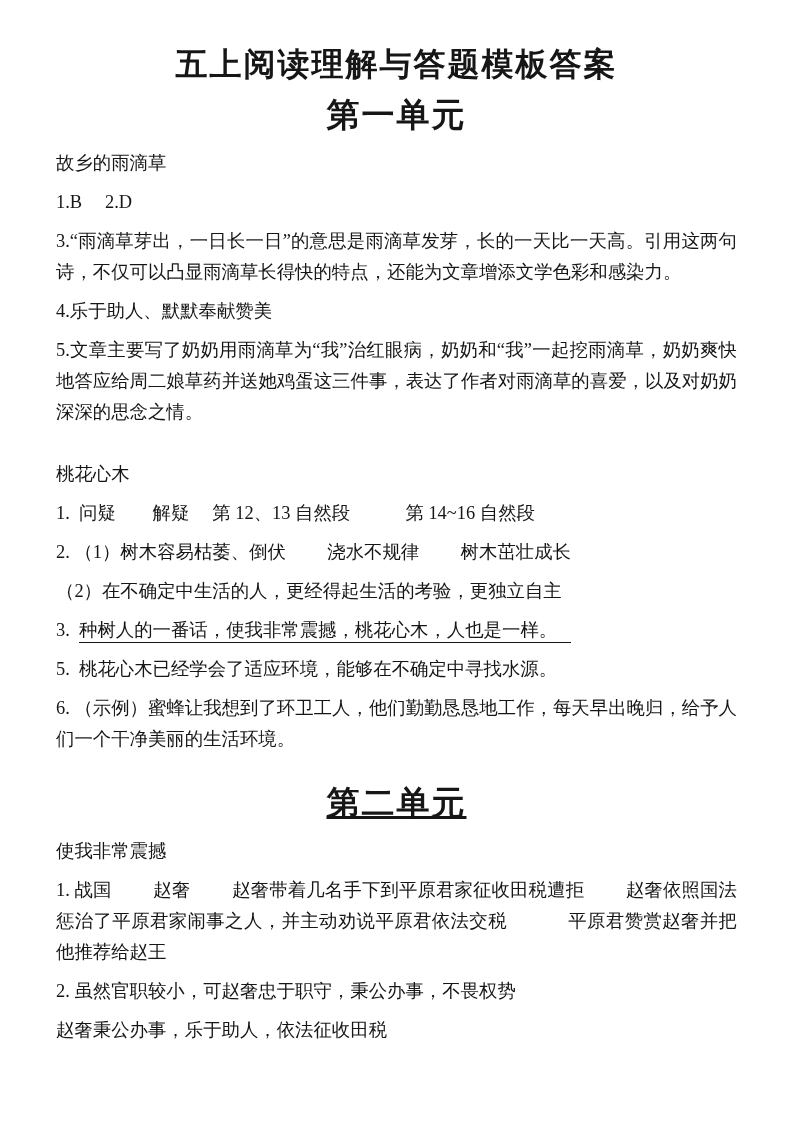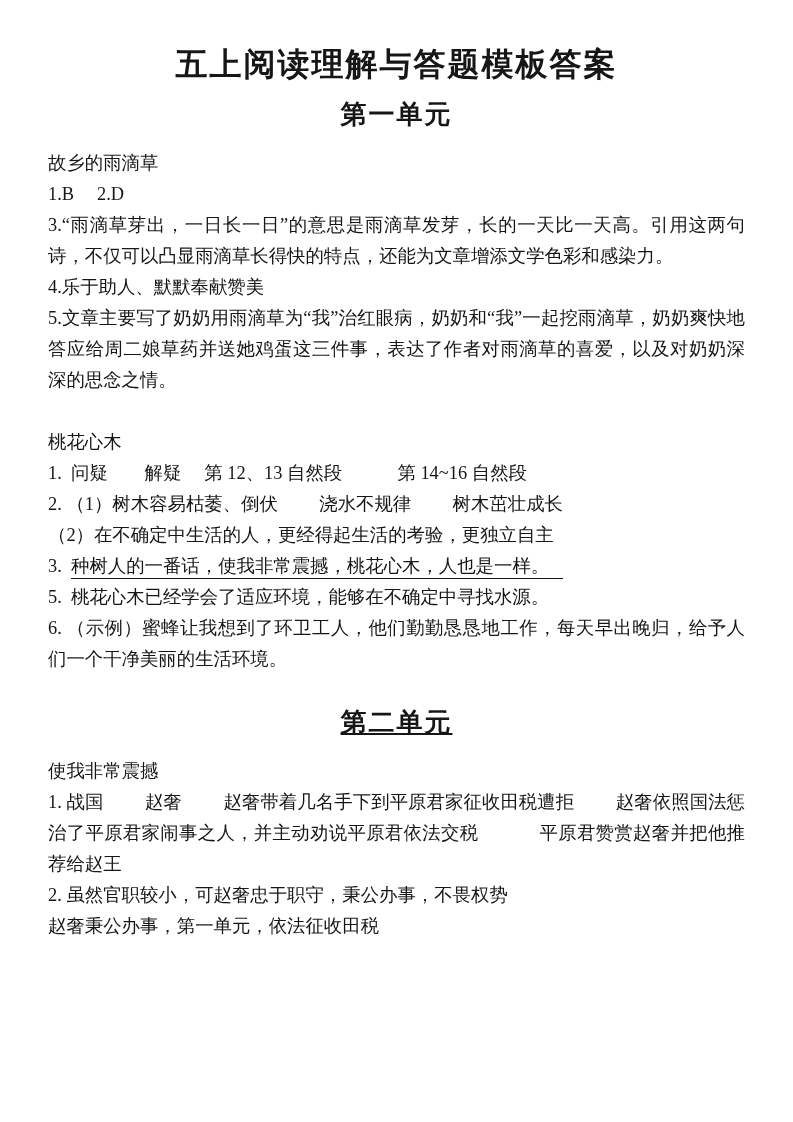--- a/index.html
+++ b/index.html
@@ -22,36 +22,36 @@
     margin: 0 0 16px 0;
     font-size: 32px;
     line-height: 36px;
     font-weight: bold;
     letter-spacing: 2px;
     text-align: center;
     white-space: nowrap;
   }
   .unit-heading {
     margin: 2px 0 16px 0;
-    font-size: 26px;
+    font-size: 33px;
     line-height: 34px;
     font-weight: bold;
     letter-spacing: 2px;
     text-align: center;
   }
   .unit + .unit > .unit-heading {
     margin-top: 31px;
     text-decoration: underline;
   }
   .article + .article {
     margin-top: 31px;
   }
   .article-title,
   .answer-line {
-    margin: 0;
+    margin: 8px;
     font-size: 18.4px;
     line-height: 31px;
     text-align: justify;
     text-justify: inter-ideograph;
     white-space: pre-wrap;
     word-break: break-all;
   }
   .article-title {
     text-align: left;
   }
@@ -85,17 +85,17 @@
           <p class="answer-line">5.  桃花心木已经学会了适应环境，能够在不确定中寻找水源。</p>
           <p class="answer-line">6. （示例）蜜蜂让我想到了环卫工人，他们勤勤恳恳地工作，每天早出晚归，给予人们一个干净美丽的生活环境。</p>
         </div>
       </section>
       <section class="unit">
         <h2 class="unit-heading">第二单元</h2>
         <div class="article">
           <p class="article-title">使我非常震撼</p>
           <p class="answer-line">1. 战国　　 赵奢　　 赵奢带着几名手下到平原君家征收田税遭拒　　 赵奢依照国法惩治了平原君家闹事之人，并主动劝说平原君依法交税　　　 平原君赞赏赵奢并把他推荐给赵王</p>
           <p class="answer-line">2. 虽然官职较小，可赵奢忠于职守，秉公办事，不畏权势</p>
-          <p class="answer-line">赵奢秉公办事，第一单元，依法征收田税</p>
+          <p class="answer-line">赵奢秉公办事，乐于助人，依法征收田税</p>
         </div>
       </section>
     </div>
 </div>
 
 </body></html>

